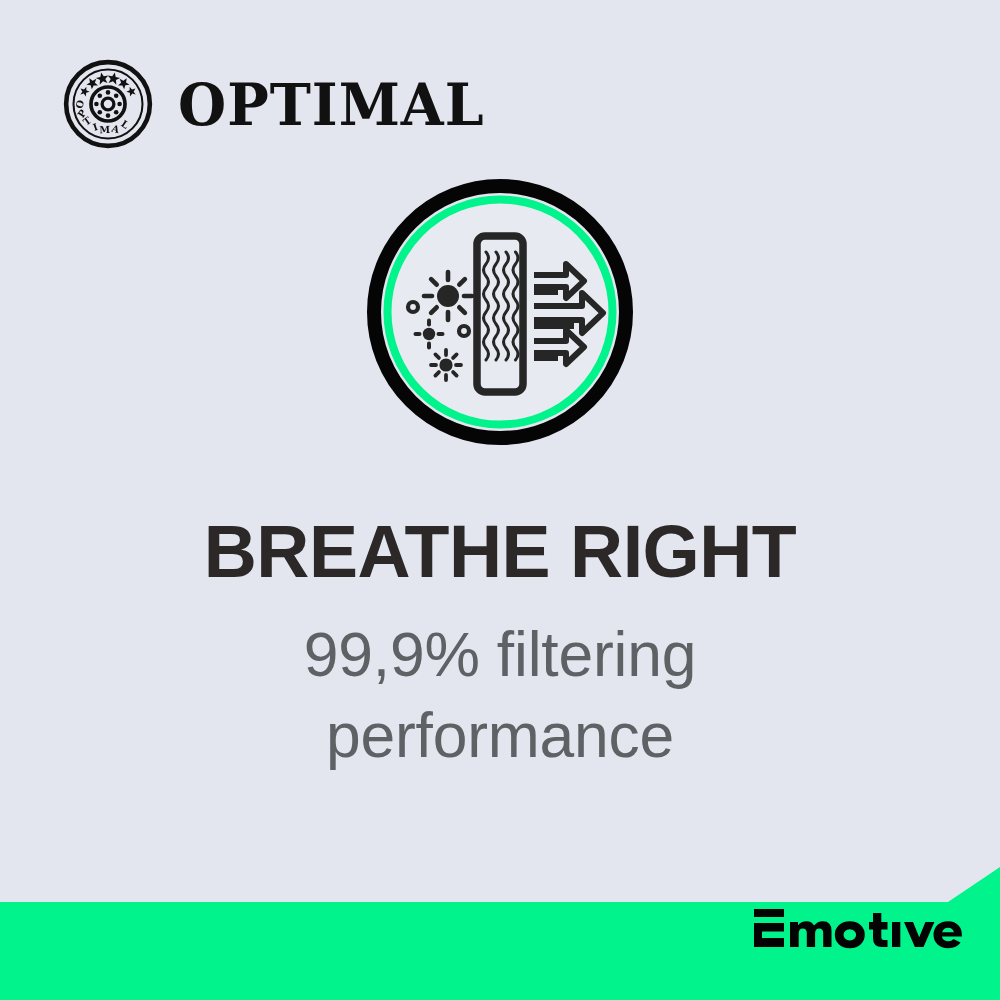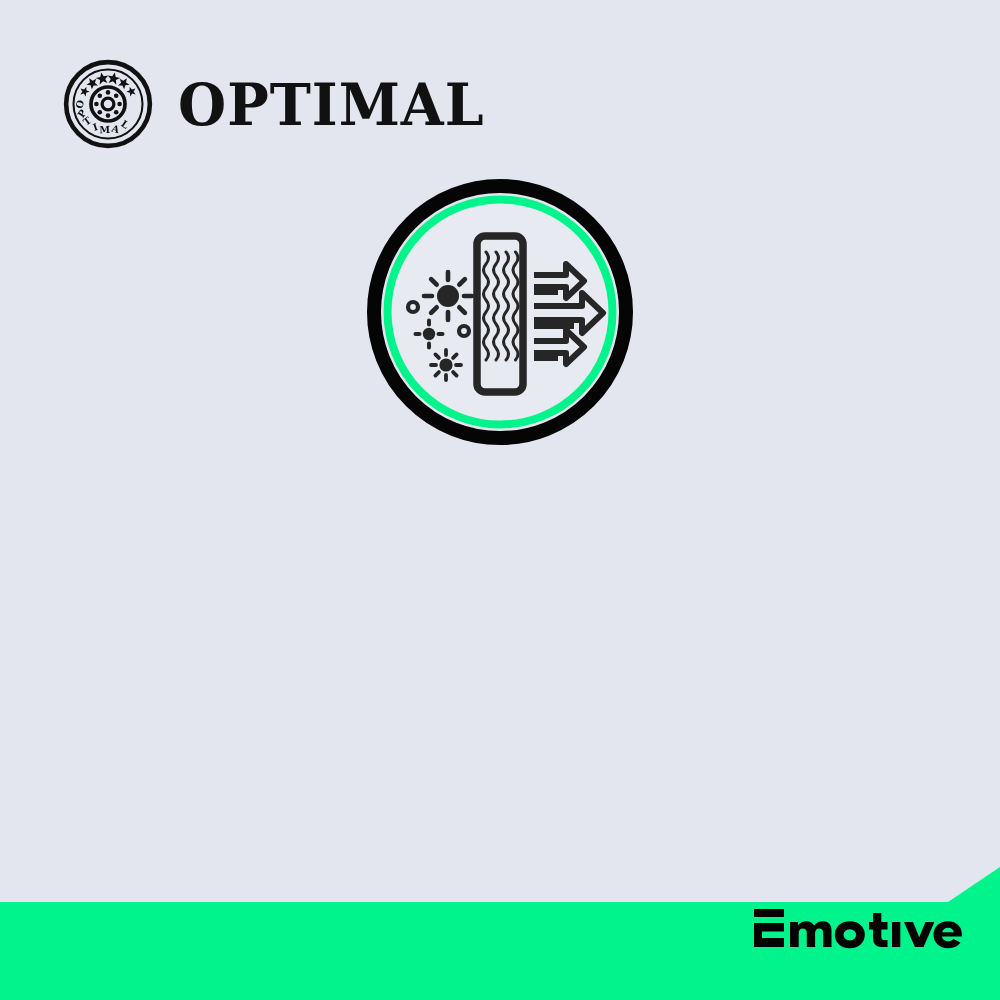--- a/index.html
+++ b/index.html
@@ -249,20 +249,27 @@
           <path d="M168 130 h48 v-13 l21 20 l-21 20 v-13 h-48"></path>
           <path d="M168 150 h40"></path>
 
           <path d="M168 165 h32 v-11 l18 17 l-18 17 v-11 h-32"></path>
           <path d="M168 182 h24"></path>
         </g>
       </svg>
     </span>
   </div>
 
+  <div class="headline">
+    <div class="headline-title">BREATHE RIGHT</div>
+    <div class="headline-sub">
+      <div>99,9% filtering</div>
+      <div>performance</div>
+    </div>
+  </div>
 
   <div class="footer">
     <svg class="footer-shape" viewBox="0 0 1000 145" preserveAspectRatio="none" aria-hidden="true">
       <path d="M0,47 L948,47 L1000,12 L1000,145 L0,145 Z" fill="#00f48b"></path>
     </svg>
 
     <span>
       <svg class="footer-logo" viewBox="0 0 210 46" aria-hidden="true">
         <g fill="#030303">
 

